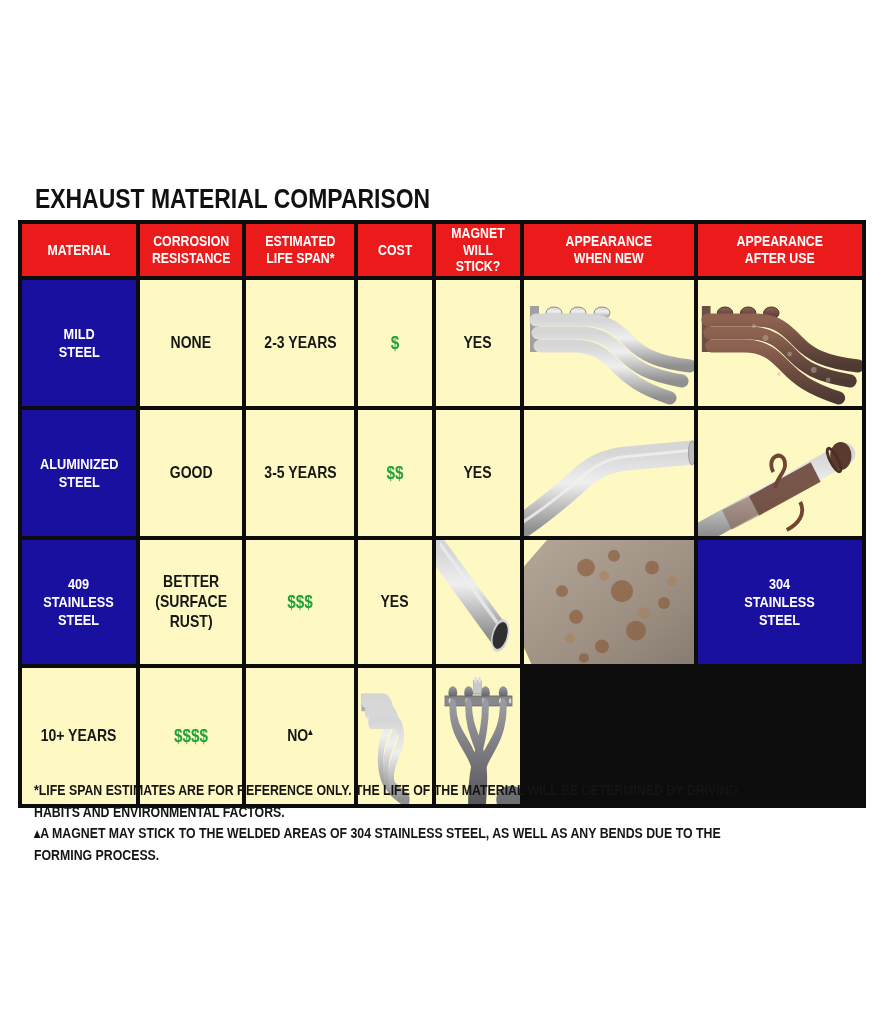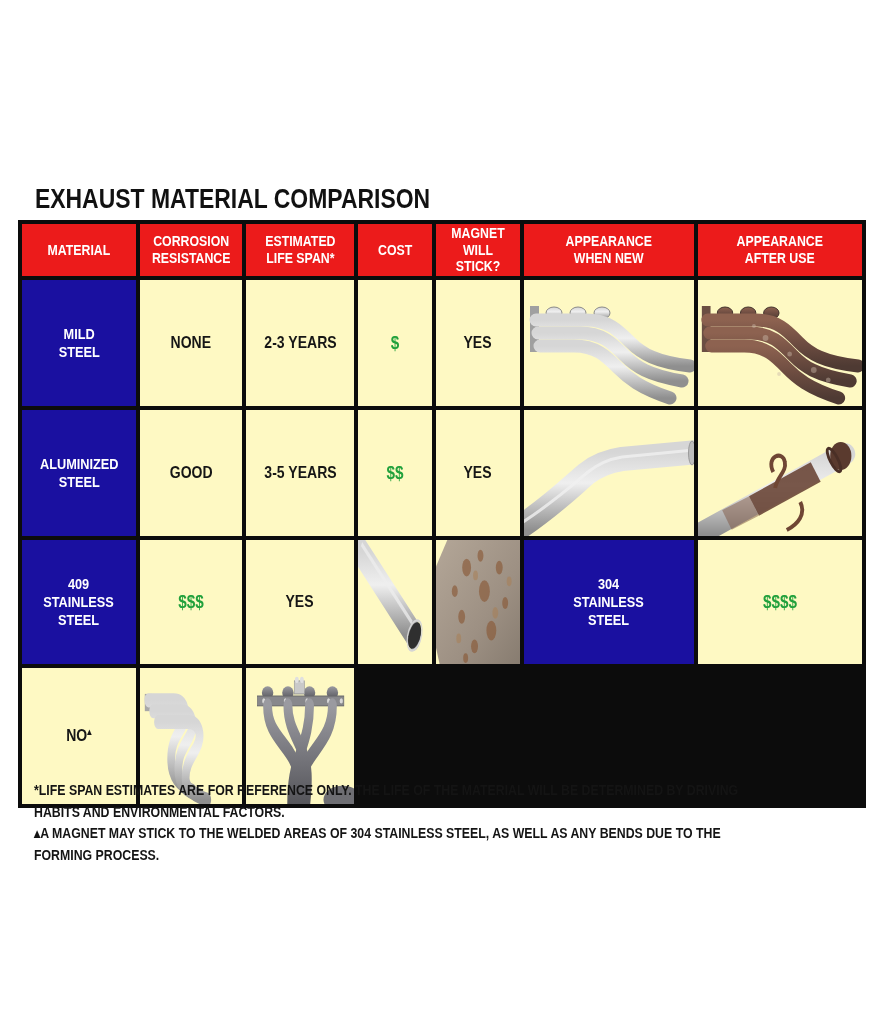--- a/index.html
+++ b/index.html
@@ -172,20 +172,25 @@
         <path d="M78,62 C70,46 88,40 90,52 C92,62 82,66 80,78" fill="none" stroke="#6f4634" stroke-width="4"></path>
         <path d="M106,92 C112,104 104,114 92,120" fill="none" stroke="#6f4634" stroke-width="4"></path>
       </svg>
     </div>
 
     <div class="c mat">
         <span class="cond">409
 STAINLESS
 STEEL</span>
       </div>
+    <div class="c bodytxt">
+        <span class="cond">BETTER
+(SURFACE
+RUST)</span>
+      </div>
     <div class="c cost">
         <span class="cond">$$$</span>
       </div>
     <div class="c bodytxt">
         <span class="cond"><span>YES</span><span class="sup"></span></span>
       </div>
     <div class="c photo">
       <svg viewBox="0 0 170 126" preserveAspectRatio="none">
         <path d="M6,12 L128,96" fill="none" stroke="url(#gMetal)" stroke-width="32" stroke-linecap="round"></path>
         <path d="M8,4 L124,84" fill="none" stroke="#ededed" stroke-width="5" opacity="0.75"></path>
@@ -214,20 +219,23 @@
           <circle cx="46" cy="100" r="5"></circle>
             <circle cx="148" cy="42" r="5"></circle>
         </g>
       </svg>
     </div>
 
     <div class="c mat">
         <span class="cond">304
 STAINLESS
 STEEL</span>
+      </div>
+    <div class="c bodytxt">
+        <span class="cond">10+ YEARS</span>
       </div>
     <div class="c cost">
         <span class="cond">$$$$</span>
       </div>
     <div class="c bodytxt">
         <span class="cond"><span>NO</span><span class="sup">▴</span></span>
       </div>
     <div class="c photo">
       <svg viewBox="0 0 170 126" preserveAspectRatio="none">
         <rect x="8" y="24" width="12" height="16" fill="#a8a8a8"></rect>

